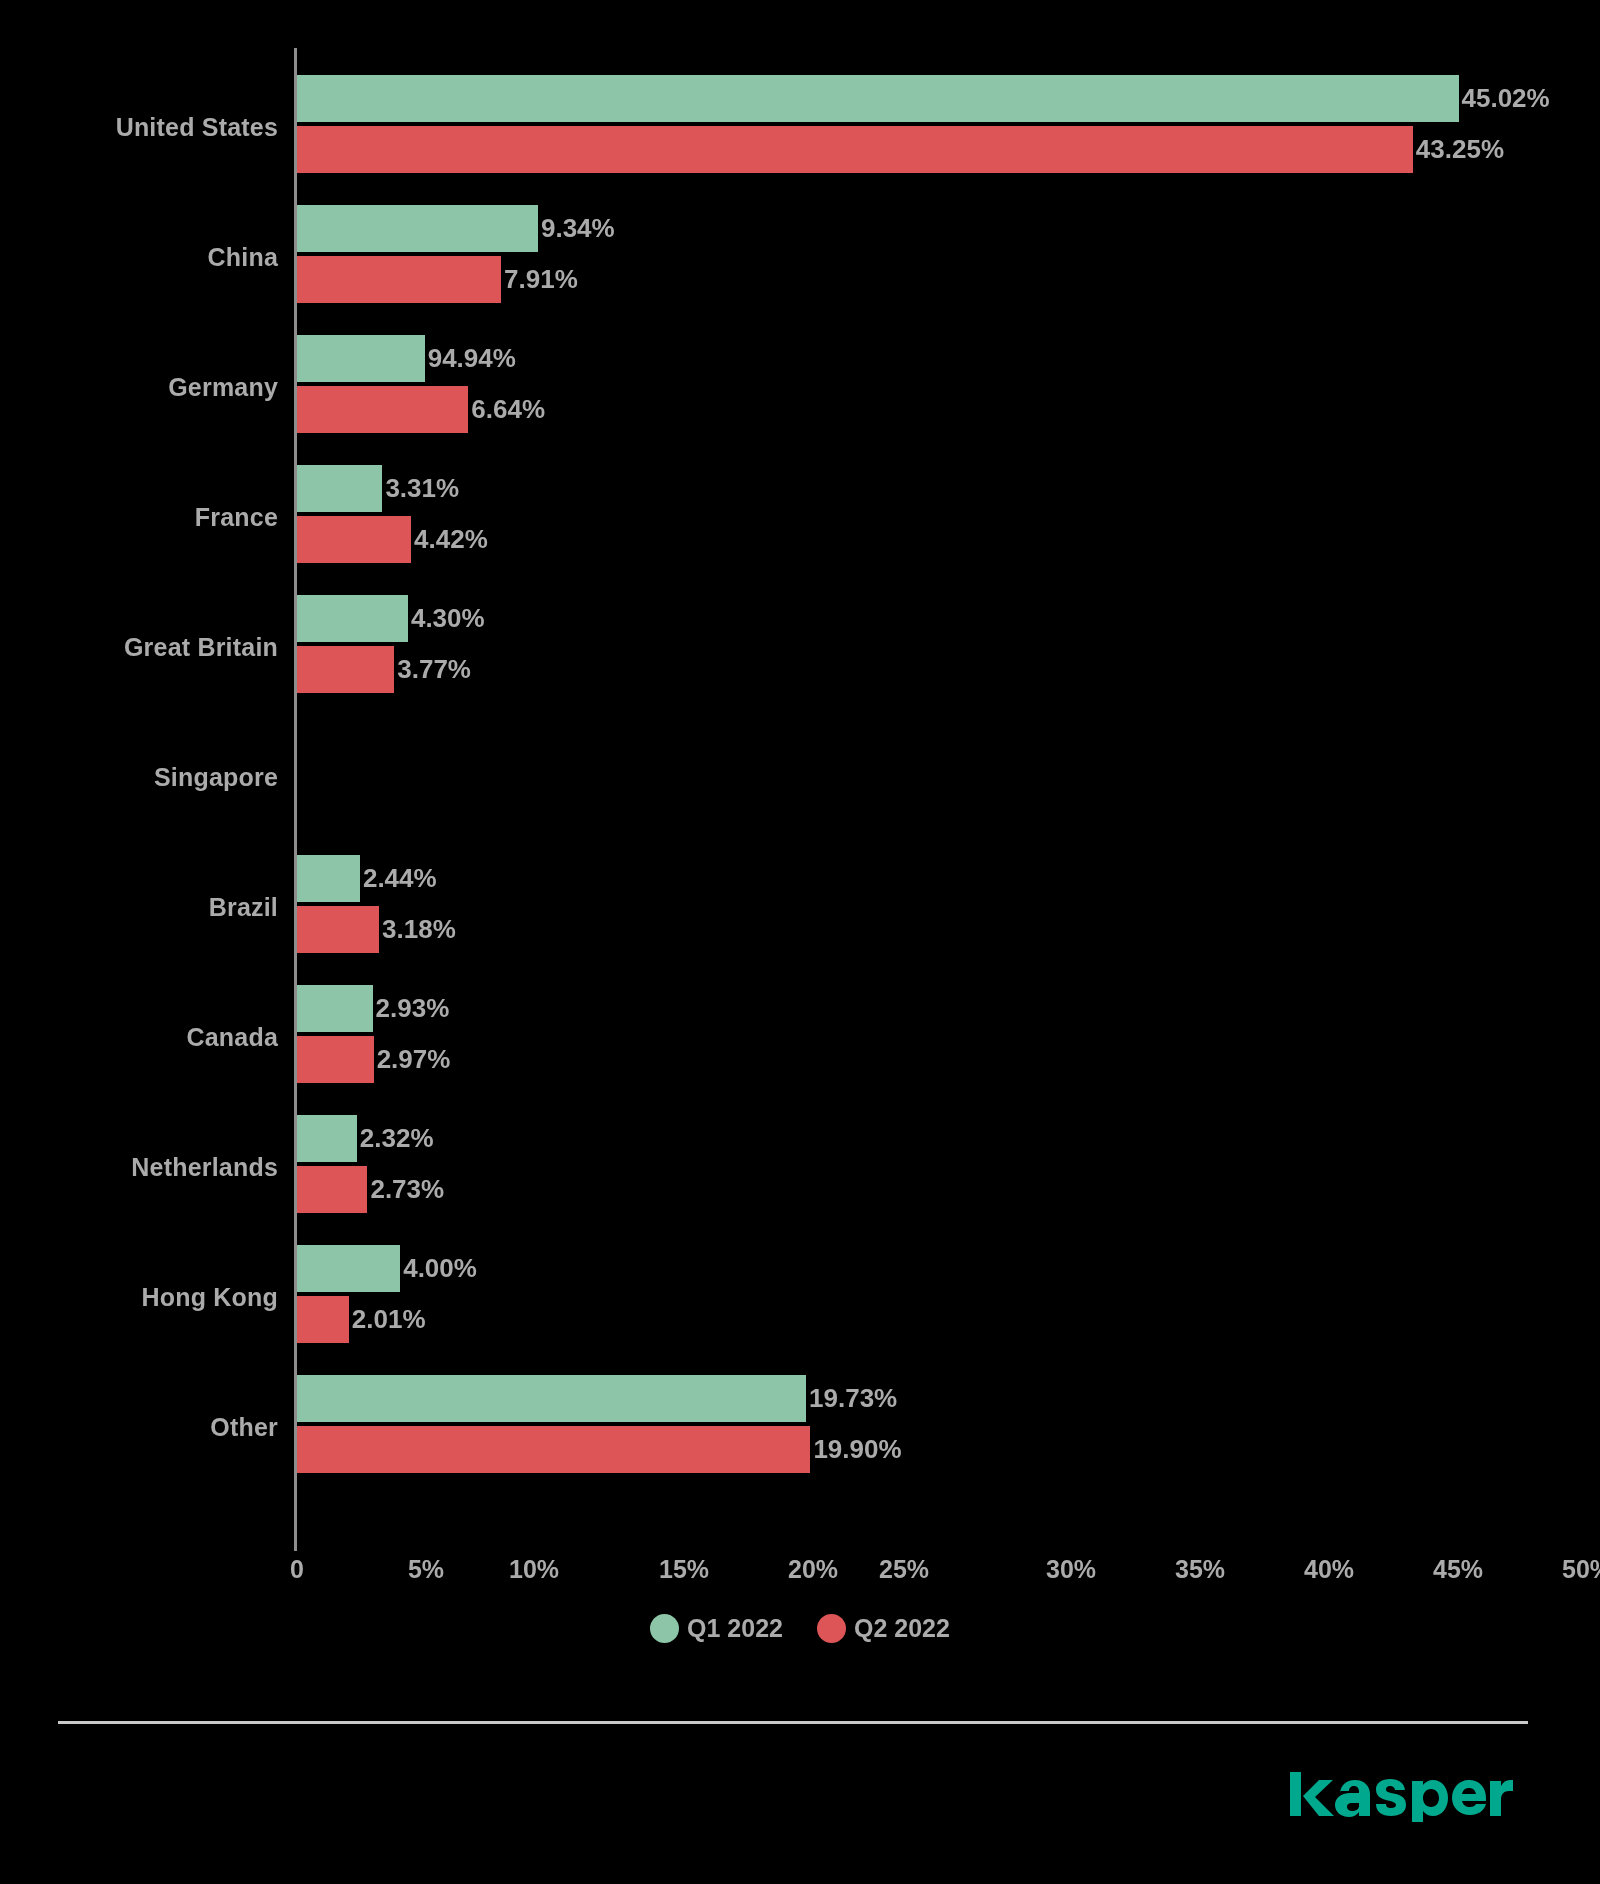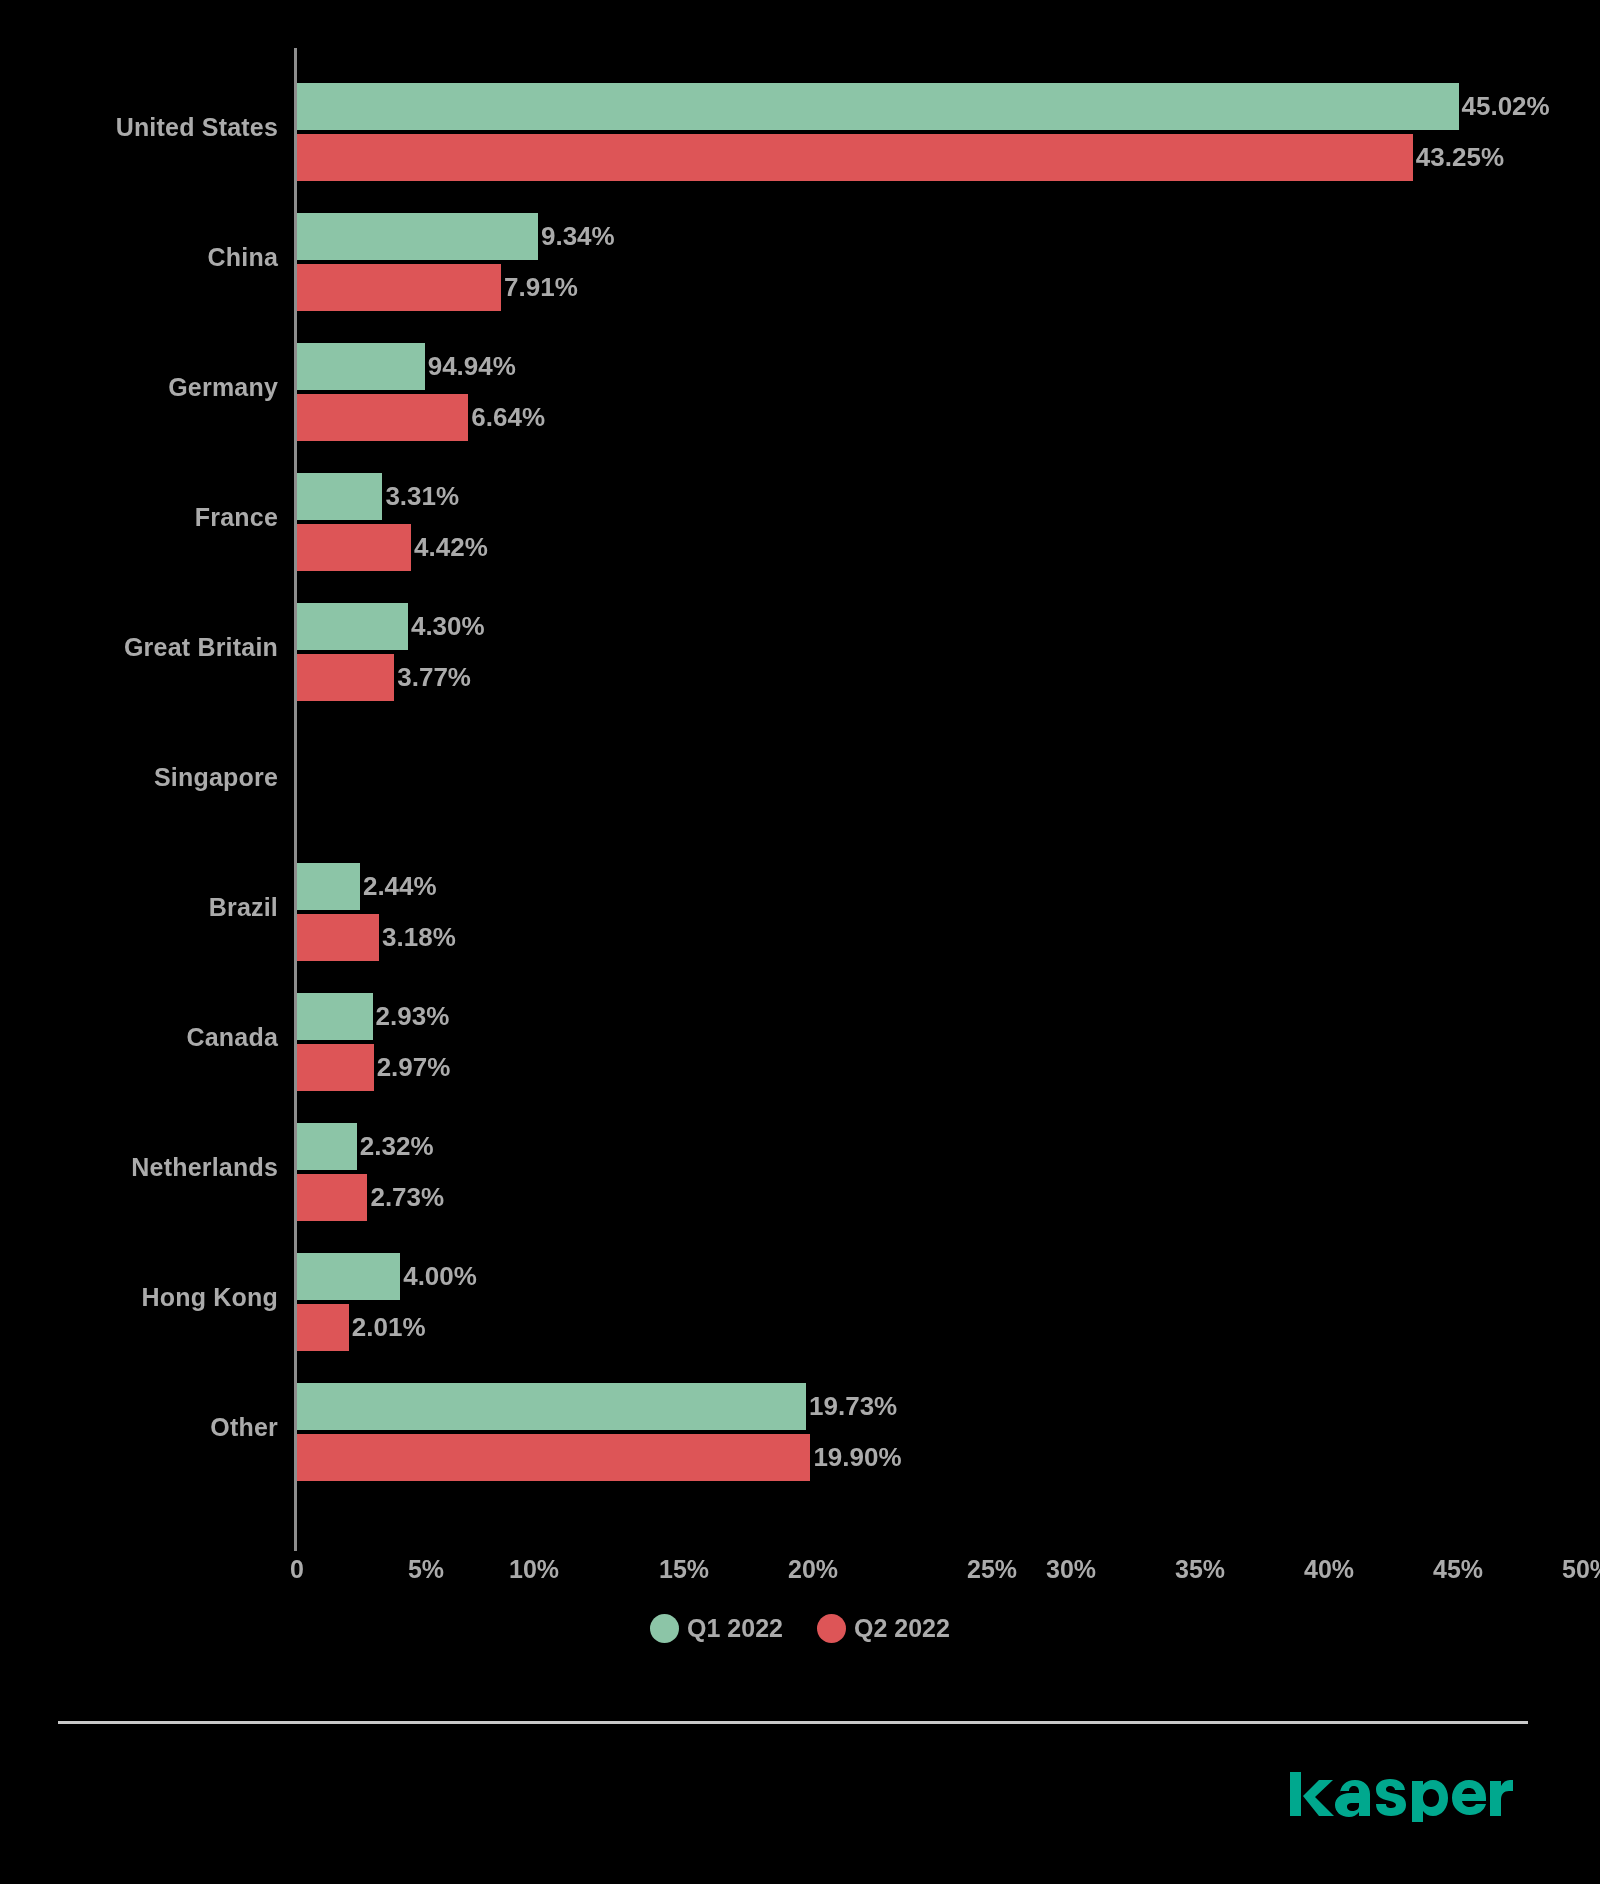--- a/index.html
+++ b/index.html
@@ -54,21 +54,21 @@
     font-size: 25px;
     font-weight: bold;
     letter-spacing: 0.2px;
     top: 50%;
     transform: translateY(-50%);
     white-space: nowrap;
   }
   .bars {
     position: absolute;
     left: 297px;
-    top: 8px;
+    top: 0;
     width: 1290px;
     height: 130px;
     padding-top: 13px;
   }
   .barwrap {
     position: relative;
     height: 47px;
     margin-bottom: 4px;
     display: flex;
     align-items: center;
@@ -295,21 +295,21 @@
         </div>
       </div>
   </div>
 
   <div class="xaxis" id="xaxis">
       <div class="xtick" style="left: 297px;">0</div>
       <div class="xtick" style="left: 426px;">5%</div>
       <div class="xtick" style="left: 534px;">10%</div>
       <div class="xtick" style="left: 684px;">15%</div>
       <div class="xtick" style="left: 813px;">20%</div>
-      <div class="xtick" style="left: 992px;">25%</div>
+      <div class="xtick" style="left: 904px;">25%</div>
       <div class="xtick" style="left: 1071px;">30%</div>
       <div class="xtick" style="left: 1200px;">35%</div>
       <div class="xtick" style="left: 1329px;">40%</div>
       <div class="xtick" style="left: 1458px;">45%</div>
       <div class="xtick" style="left: 1587px;">50%</div>
     </div>
 
   <div class="legend" id="legend">
       <div class="legend-item">
         <span class="legend-dot" style="background: rgb(140, 197, 167);"></span>

